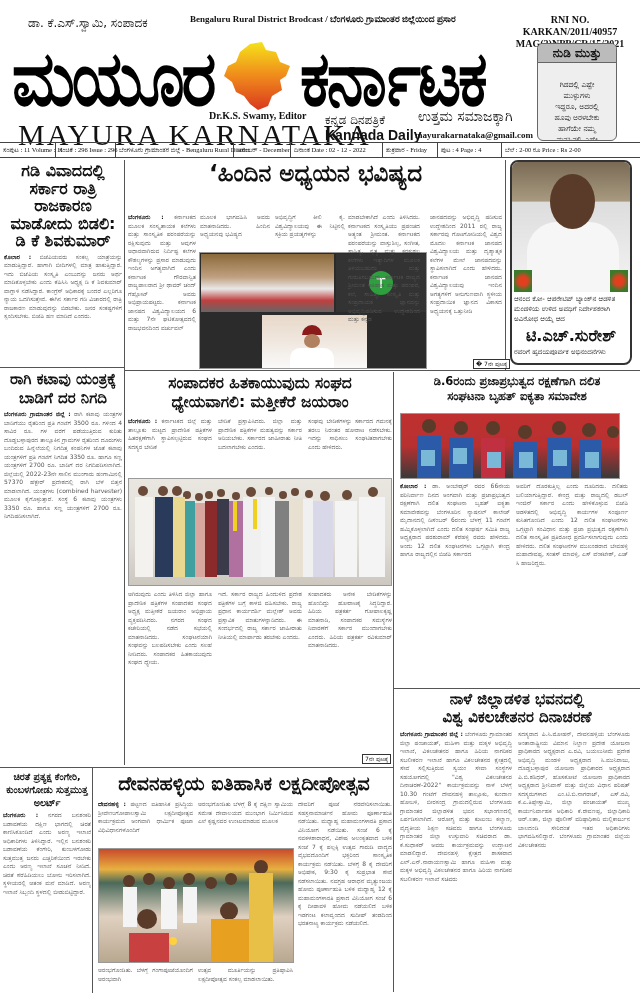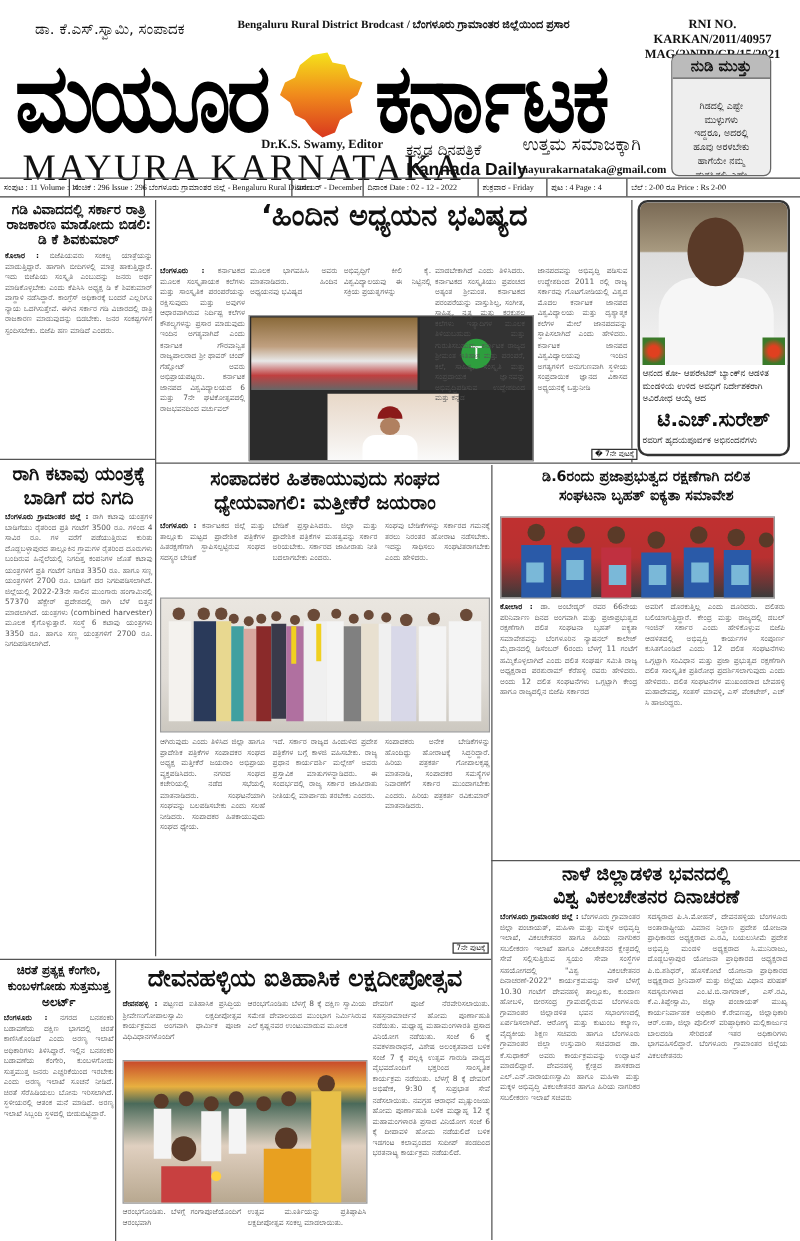--- a/index.html
+++ b/index.html
@@ -87,21 +87,21 @@
 <div class="abs vline" style="left:124px;top:160px;height:605px"></div>
 <div class="abs vline" style="left:505px;top:160px;height:210px"></div>
 <div class="abs vline" style="left:393px;top:372px;height:620px"></div>
 <div class="abs vline" style="left:92px;top:768px;height:225px"></div>
 <div class="abs hline" style="left:124px;top:370px;width:516px"></div>
 <div class="abs hline" style="left:0;top:367px;width:124px"></div>
 <div class="abs hline" style="left:393px;top:688px;width:247px"></div>
 <div class="abs hline" style="left:0;top:767px;width:393px"></div>
 
 <div class="abs" style="left:4px;top:162px;width:118px">
-  <div class="hd" style="font-size:11px">ಗಡಿ ವಿವಾದದಲ್ಲಿ ಸರ್ಕಾರ ರಾತ್ರಿ ರಾಜಕಾರಣ ಮಾಡೋದು ಬಿಡಲಿ: ಡಿ ಕೆ ಶಿವಕುಮಾರ್</div>
+  <div class="hd" style="font-size:16px">ಗಡಿ ವಿವಾದದಲ್ಲಿ ಸರ್ಕಾರ ರಾತ್ರಿ ರಾಜಕಾರಣ ಮಾಡೋದು ಬಿಡಲಿ: ಡಿ ಕೆ ಶಿವಕುಮಾರ್</div>
   <div class="txt" style="height:160px;margin-top:3px">
     <b>ಕೊಲಾರ :</b>
     <span>ಬಿಜೆಪಿಯವರು ಸಂಕಲ್ಪ ಯಾತ್ರೆಯನ್ನು ಮಾಡುತ್ತಿದ್ದಾರೆ. ಹಾಗಾಗಿ ಬೀದಿಗಳಲ್ಲಿ ಮಾತ್ರ ಹಾಕುತ್ತಿದ್ದಾರೆ. ಇದು ಬಿಜೆಪಿಯ ಸಂಸ್ಕೃತಿ ಎಂಬುದನ್ನು ಜನರು ಅರ್ಥ ಮಾಡಿಕೊಳ್ಳಬೇಕು ಎಂದು ಕೆಪಿಸಿಸಿ ಅಧ್ಯಕ್ಷ ಡಿ ಕೆ ಶಿವಕುಮಾರ್ ವಾಗ್ದಾಳಿ ನಡೆಸಿದ್ದಾರೆ. ಕಾಂಗ್ರೆಸ್ ಅಧಿಕಾರಕ್ಕೆ ಬಂದರೆ ಎಲ್ಲರಿಗೂ ನ್ಯಾಯ ಒದಗಿಸುತ್ತೇವೆ. ಈಗಿನ ಸರ್ಕಾರ ಗಡಿ ವಿಚಾರದಲ್ಲಿ ರಾತ್ರಿ ರಾಜಕಾರಣ ಮಾಡುವುದನ್ನು ಬಿಡಬೇಕು. ಜನರ ಸಂಕಷ್ಟಗಳಿಗೆ ಸ್ಪಂದಿಸಬೇಕು. ಬಿಜೆಪಿ ಹಣ ಮಾಡಿದೆ ಎಂದರು.</span>
   </div>
 </div>
 
 <div class="abs" style="left:4px;top:370px;width:118px">
   <div class="hd" style="font-size:15px;line-height:19px">ರಾಗಿ ಕಟಾವು ಯಂತ್ರಕ್ಕೆ ಬಾಡಿಗೆ ದರ ನಿಗದಿ</div>
   <div class="txt" style="height:350px;margin-top:2px">
     <b>ಬೆಂಗಳೂರು ಗ್ರಾಮಾಂತರ ಜಿಲ್ಲೆ :</b>

